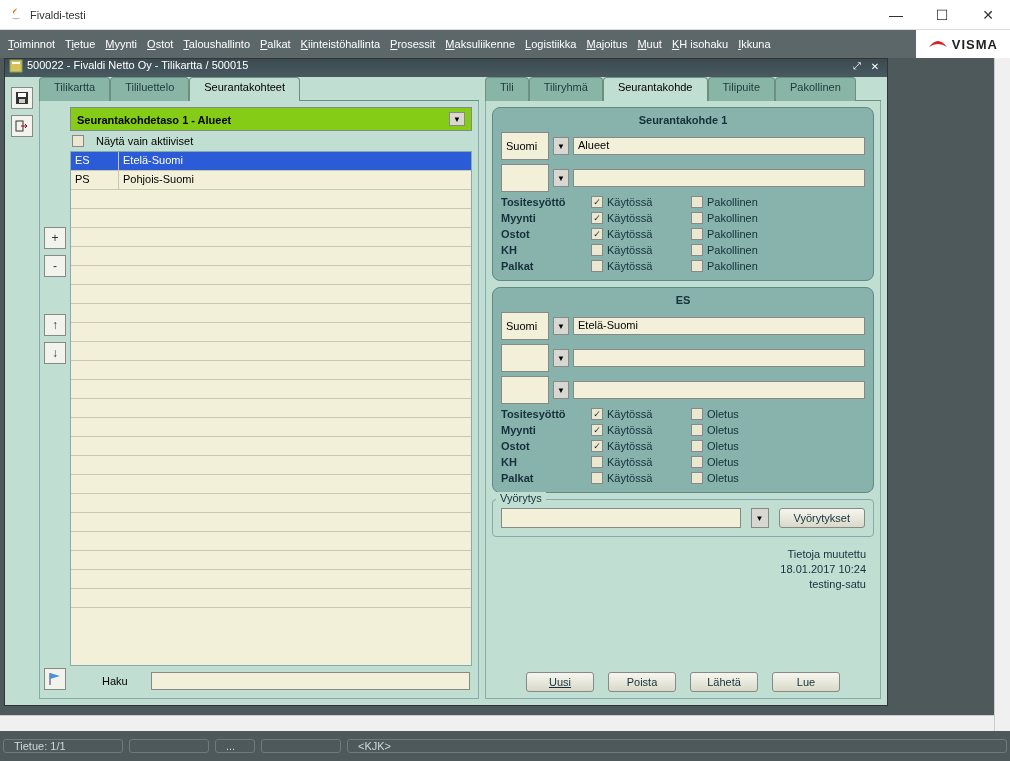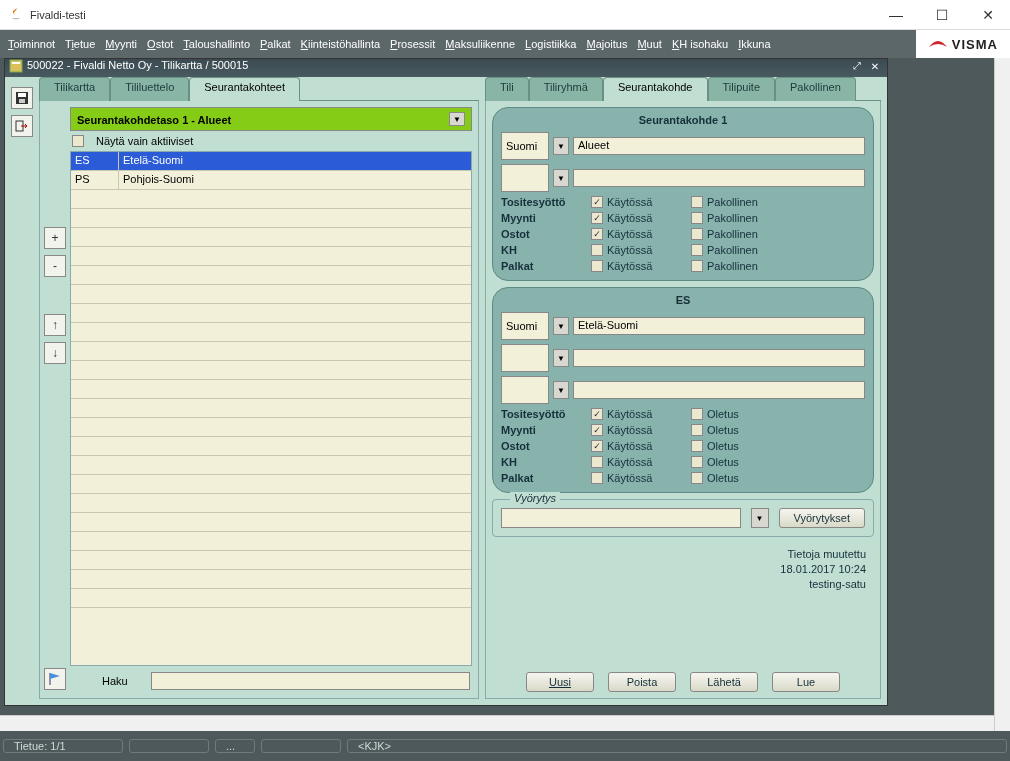--- a/index.html
+++ b/index.html
@@ -55,21 +55,21 @@
 .grid-row { display:flex; height:19px; border-bottom:1px solid #c8c8b0;}
 .grid-row.sel { background:#2b5bd7; color:#fff;}
 .cell-code { width:48px; padding:2px 4px; border-right:1px solid #c8c8b0;}
 .cell-name { flex:1; padding:2px 4px;}
 .haku-row { display:flex; align-items:center; gap:23px; padding:6px 2px 2px 32px;}
 .haku-input { flex:1; height:18px; background:#f3f0d9; border:1px solid #888;}
 
 .right-col { flex:1; display:flex; flex-direction:column;}
 .right-body { flex:1; border:1px solid #8aa; border-top:none; padding:6px; display:flex; flex-direction:column; gap:6px;}
 
-.group { background:#88b2ac; border:1px solid #5f8a84; border-radius:16px; padding:4px 8px 8px 8px;}
+.group { background:#88b2ac; border:1px solid #5f8a84; border-radius:8px; padding:4px 8px 8px 8px;}
 .group-title { text-align:center; font-weight:bold; color:#15303a; padding:2px 0 6px 0;}
 .form-row { display:flex; gap:4px; margin-bottom:4px; align-items:center;}
 .sel-field { background:#f3f0d9; border:1px solid #888; height:28px; padding:1px 4px; display:flex; align-items:center;}
 .sel-btn { width:16px; height:18px; background:#d8d8d0; border:1px solid #888; display:flex;align-items:center;justify-content:center; font-size:8px;}
 .txt-field { background:#f3f0d9; border:1px solid #888; height:18px; flex:1; padding:1px 4px;}
 .opts-table { display:grid; grid-template-columns: 90px 100px 100px; row-gap:4px; align-items:center; margin-top:4px;}
 .opts-table .lbl { font-weight:bold; color:#15303a;}
 .opt { display:flex; align-items:center; gap:4px; color:#15303a;}
 .opt .chk.checked::after{content:"✓"; font-size:9px; display:block; line-height:10px; text-align:center; color:#15303a;}
 
@@ -371,21 +371,21 @@
                     <span>Käytössä</span>
                   </div>
                   <div class="opt">
                     <span class="chk"></span>
                     <span>Oletus</span>
                   </div>
                 </div>
             </div>
 
             <div style="position:relative;">
-              <span class="vyo-label" style="position:absolute; left:18px; top:-7px;font-style:italic;">Vyörytys</span>
+              <span class="vyo-label" style="position:absolute; left:4px; top:-7px;">Vyörytys</span>
               <div class="vyo-group">
                 <div class="vyo-input"></div>
                 <div class="vyo-dd">▼</div>
                 <button class="btn">Vyörytykset</button>
               </div>
             </div>
 
             <div class="info-block">
               <div>Tietoja muutettu</div>
               <div>18.01.2017 10:24</div>

